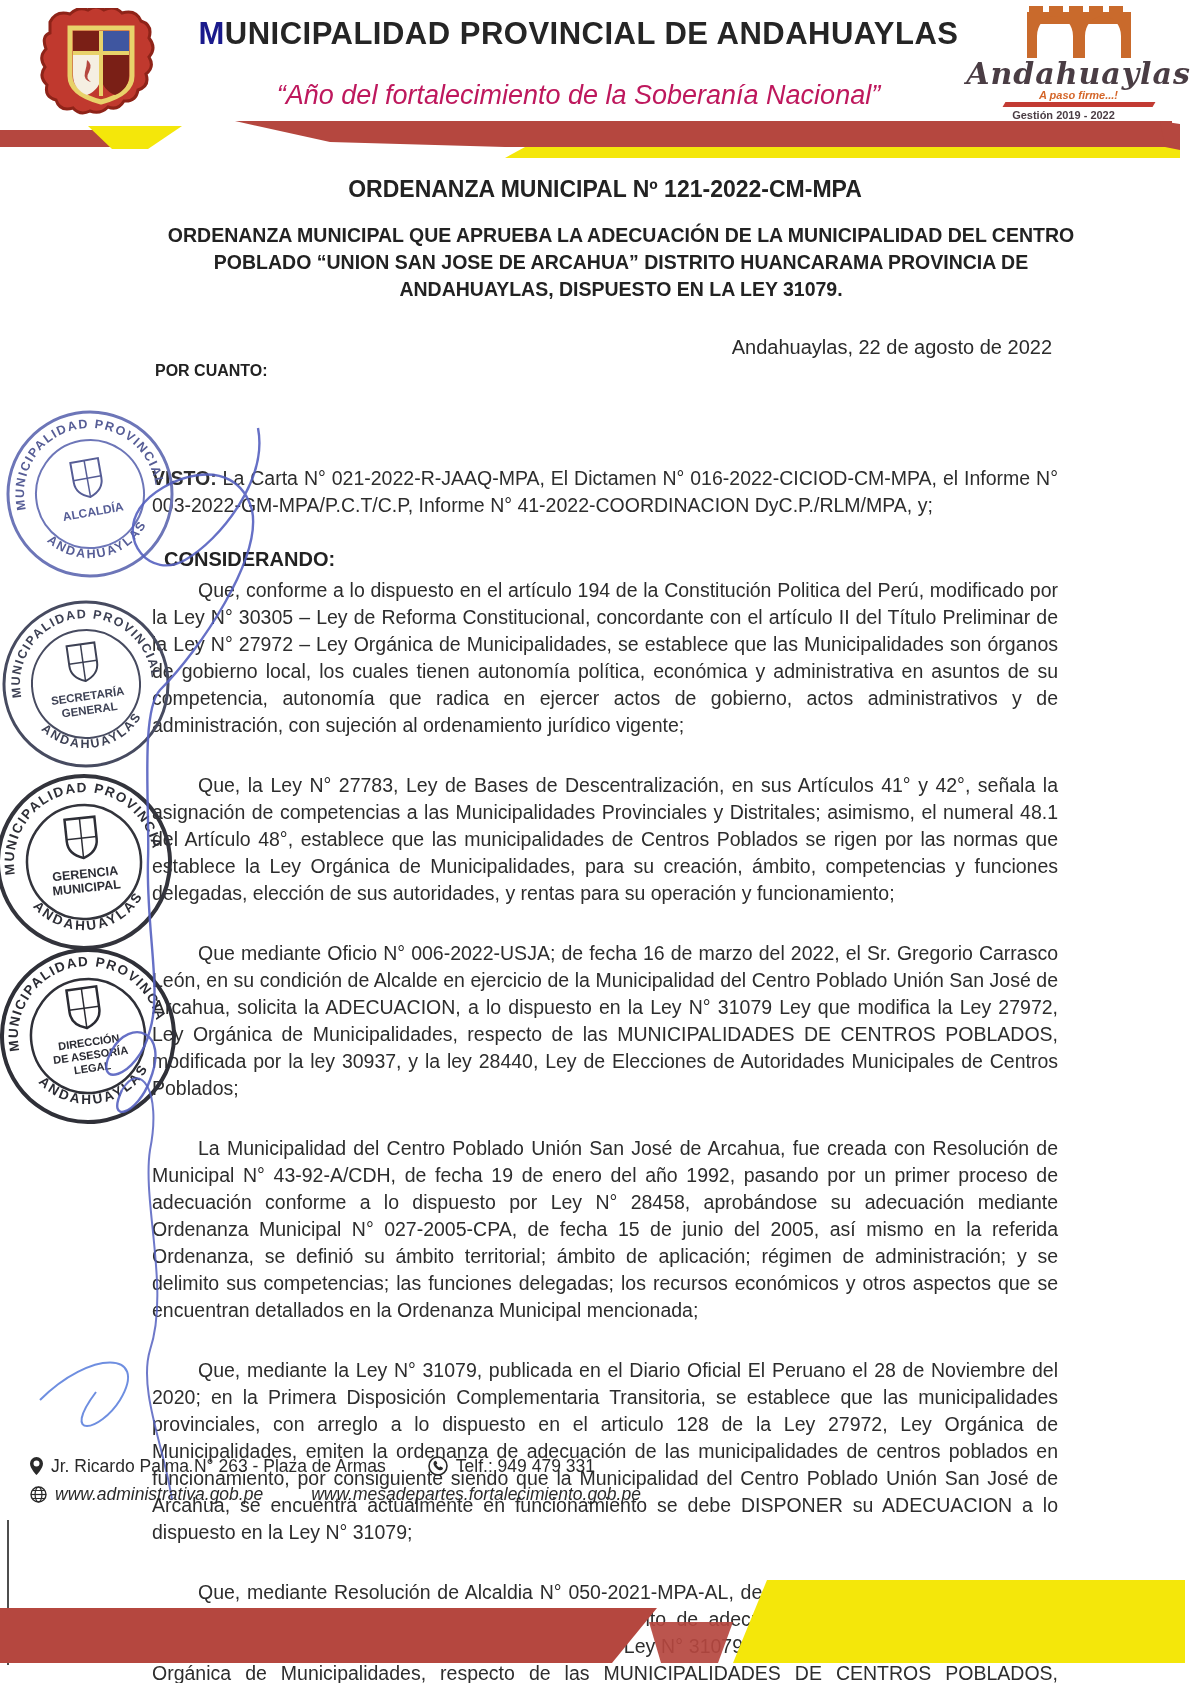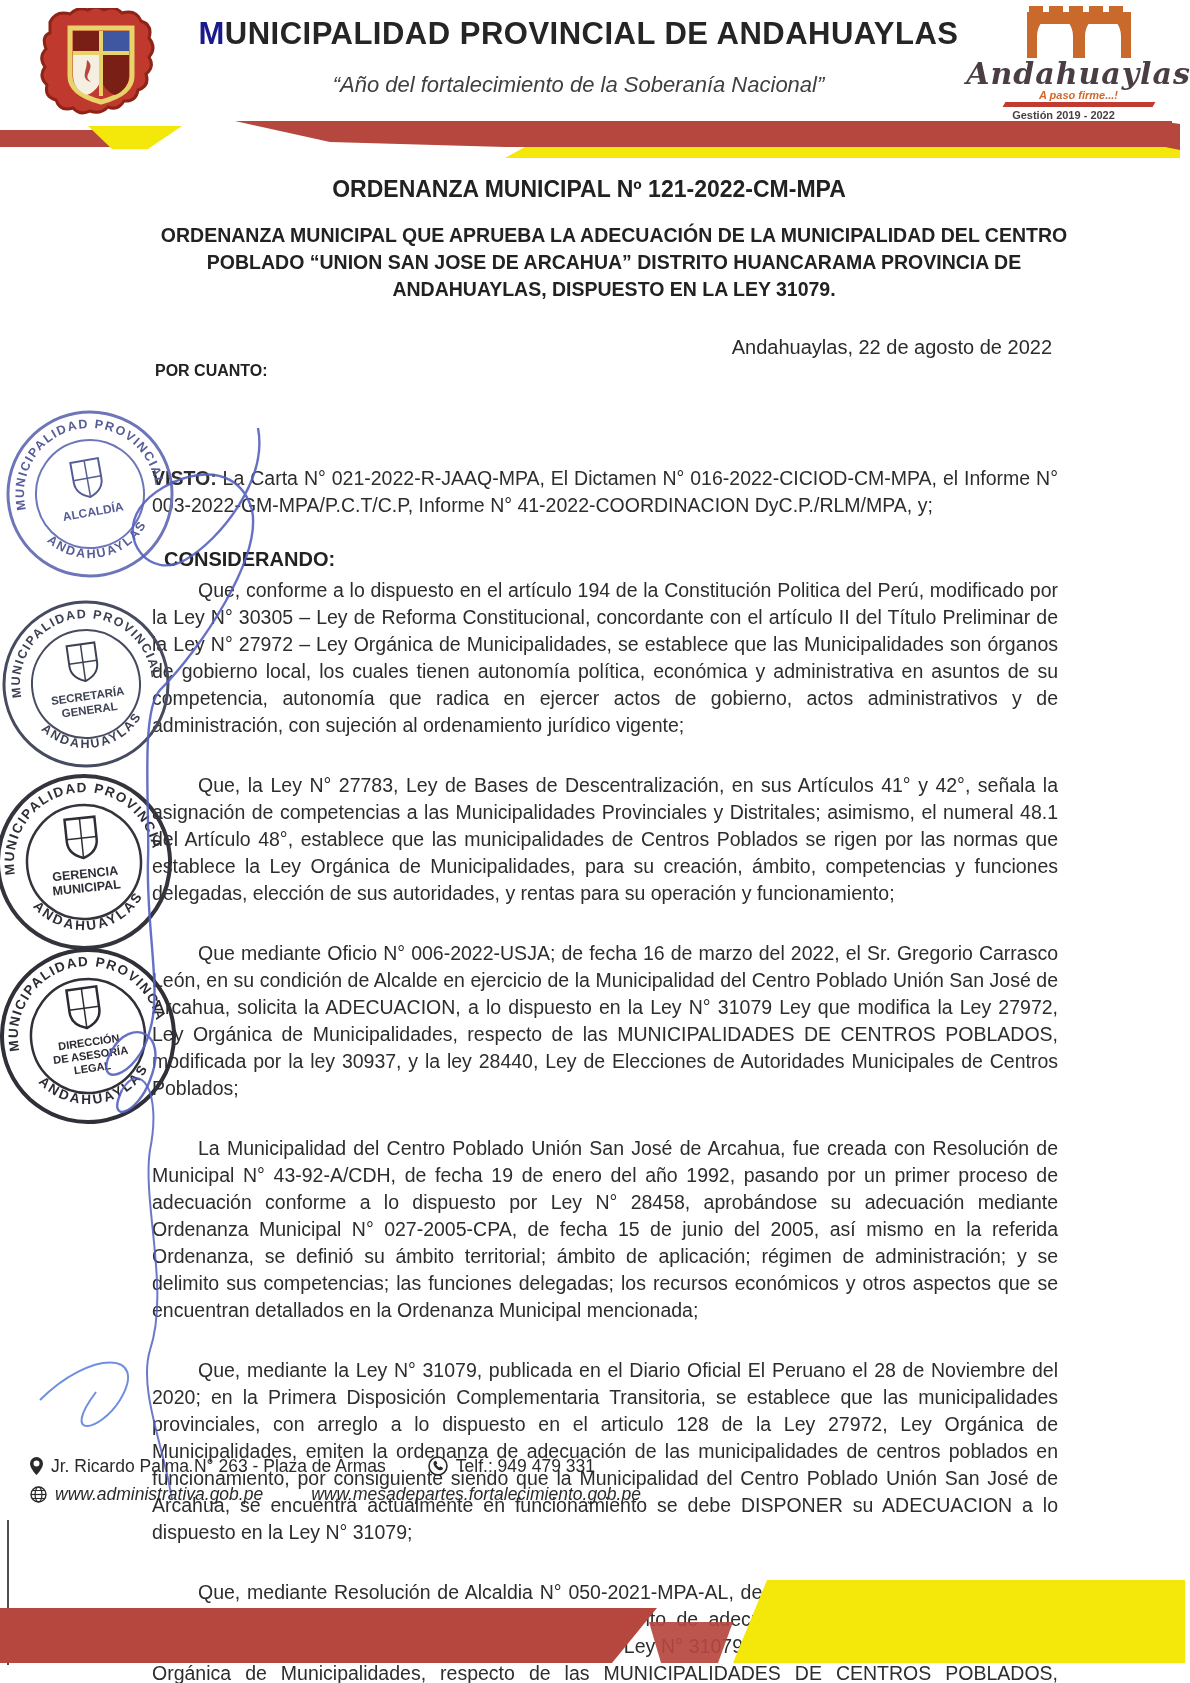--- a/index.html
+++ b/index.html
@@ -11,33 +11,33 @@
     overflow:hidden;
     font-family:"Liberation Sans", sans-serif;
     color:#2d2d2d;
   }
   
   .header{position:absolute;left:0;top:0;width:1190px;height:122px;display:flex;padding-left:6px;}
   .crest-box{width:190px;display:flex;justify-content:center;align-items:flex-start;padding-top:8px;}
   .header-center{flex:1;text-align:center;}
   .org-name{margin-top:16px;font-size:31px;font-weight:bold;letter-spacing:.5px;color:#252525;}
   .org-name::first-letter{color:#1a1a8c;}
-  .motto{margin-top:20px;font-size:22px;font-style:italic;color:#404040;}
+  .motto{margin-top:28px;font-size:27px;font-style:italic;color:#be185d;}
   .logo-box{width:235px;position:relative;padding-top:6px;}
   .logo-script{font-family:"DejaVu Serif", serif;font-style:italic;font-weight:bold;
     font-size:30px;color:#4a3d44;text-align:center;margin-top:-6px;letter-spacing:1px;}
   .logo-tag{font-size:11px;font-weight:bold;font-style:italic;color:#d4662a;text-align:center;margin-top:-2px;}
   .logo-term{font-size:11px;font-weight:bold;color:#4a3d44;text-align:center;padding-right:30px;margin-top:2px;}
   .logo-redline{height:5px;background:#c23b33;width:150px;margin:1px auto 0 auto;transform:skewX(-30deg);}
   
   .band-svg{position:absolute;left:0;display:block;}
   
-  .doc-title{position:absolute;left:136px;width:906px;top:176px;text-align:center;
+  .doc-title{position:absolute;left:152px;width:906px;top:176px;text-align:center;
     font-size:23px;font-weight:bold;color:#222;}
-  .doc-subtitle{position:absolute;left:157px;width:914px;top:222px;text-align:center;
+  .doc-subtitle{position:absolute;left:164px;width:914px;top:222px;text-align:center;
     font-size:19.5px;font-weight:bold;line-height:27px;color:#222;}
   .dateline{position:absolute;left:152px;width:900px;top:336px;text-align:right;font-size:20px;color:#2b2b2b;}
   .por-cuanto{position:absolute;left:155px;top:362px;font-size:16px;font-weight:bold;color:#222;}
   .council-line{position:absolute;left:152px;width:906px;top:417px;text-align:center;
     font-size:19.5px;font-weight:bold;color:#222;}
   .content{position:absolute;left:152px;top:465px;width:906px;}
   .para{font-size:19.5px;line-height:27px;text-align:justify;margin:0 0 29px 0;color:#2d2d2d;}
   .para.indent{text-indent:46px;}
   .b{font-weight:bold;}
   .considerando{font-size:20px;font-weight:bold;margin:0 0 6px 12px;color:#222;}

